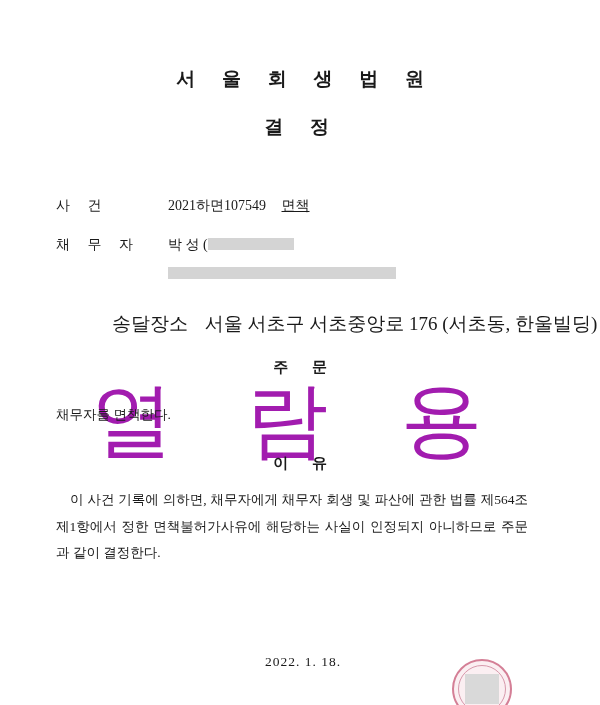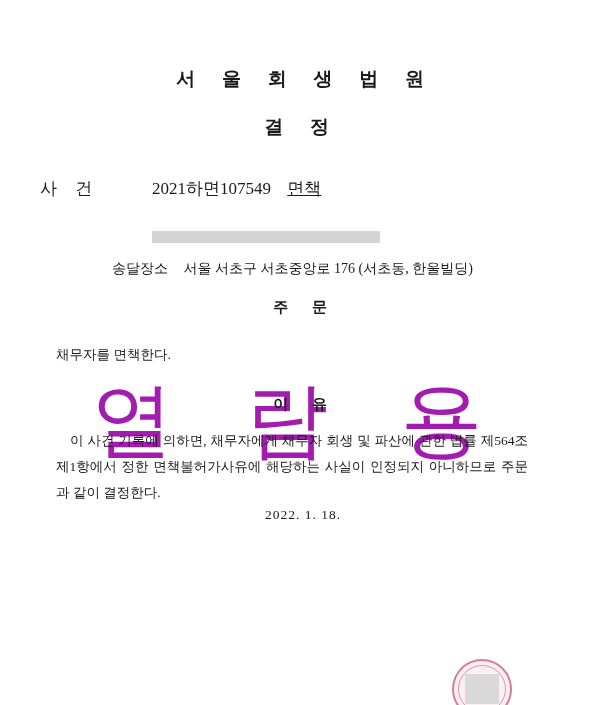--- a/index.html
+++ b/index.html
@@ -52,23 +52,23 @@
   }
   .doc-type {
     text-align: center;
     font-size: 19px;
     font-weight: bold;
     letter-spacing: 11px;
     margin-top: 22px;
     padding-left: 4px;
   }
   .field-block {
-    margin-top: 34px;
-    padding-left: 40px;
-    font-size: 17px;
+    margin-top: 54px;
+    padding-left: 56px;
+    font-size: 14px;
     line-height: 1.75;
   }
   .row {
     display: flex;
     align-items: flex-start;
   }
   .row-label {
     width: 112px;
     flex: 0 0 112px;
     letter-spacing: 7px;
@@ -92,23 +92,23 @@
     display: inline-block;
     background: #d4d4d4;
     height: 12px;
     vertical-align: middle;
     position: relative;
     top: -1px;
   }
   .redact-1 { width: 86px; }
   .redact-2 { width: 228px; height: 12px; }
   .addr-block {
-    margin-top: 4px;
+    margin-top: 20px;
     padding-left: 112px;
-    font-size: 14px;
+    font-size: 19px;
     line-height: 1.9;
   }
   .section-head {
     text-align: center;
     font-size: 15px;
     font-weight: bold;
     letter-spacing: 10px;
     padding-left: 10px;
   }
   .juemun-head { margin-top: 16px; }
@@ -123,20 +123,21 @@
     font-size: 13.5px;
     margin-top: 14px;
     padding: 0 72px 0 56px;
     line-height: 1.95;
     text-align: justify;
     text-indent: 14px;
   }
   .date-line {
     text-align: center;
     font-size: 13.5px;
+    margin-top: 88px;
     letter-spacing: 1px;
     padding-left: 6px;
   }
   
   .seal {
     position: absolute;
     right: 88px;
     bottom: 52px;
     width: 56px;
     height: 56px;
@@ -181,20 +182,24 @@
       <div class="row">
         <div class="row-label">사     건</div>
         <div class="row-value">
           <span class="case-no">2021하면107549</span>
           <span class="case-kind">면책</span>
         </div>
       </div>
 
 
       <div class="row" style="margin-top:14px;">
+        <div class="row-label">채 무 자</div>
+        <div class="row-value">
+          <span>박  성  (</span><span class="redact redact-1"></span>
+        </div>
       </div>
 
       <div class="sub-row" style="margin-top:4px;">
         <span class="redact redact-2"></span>
       </div>
 
     </div>
 
     <div class="addr-block">
       <div>

